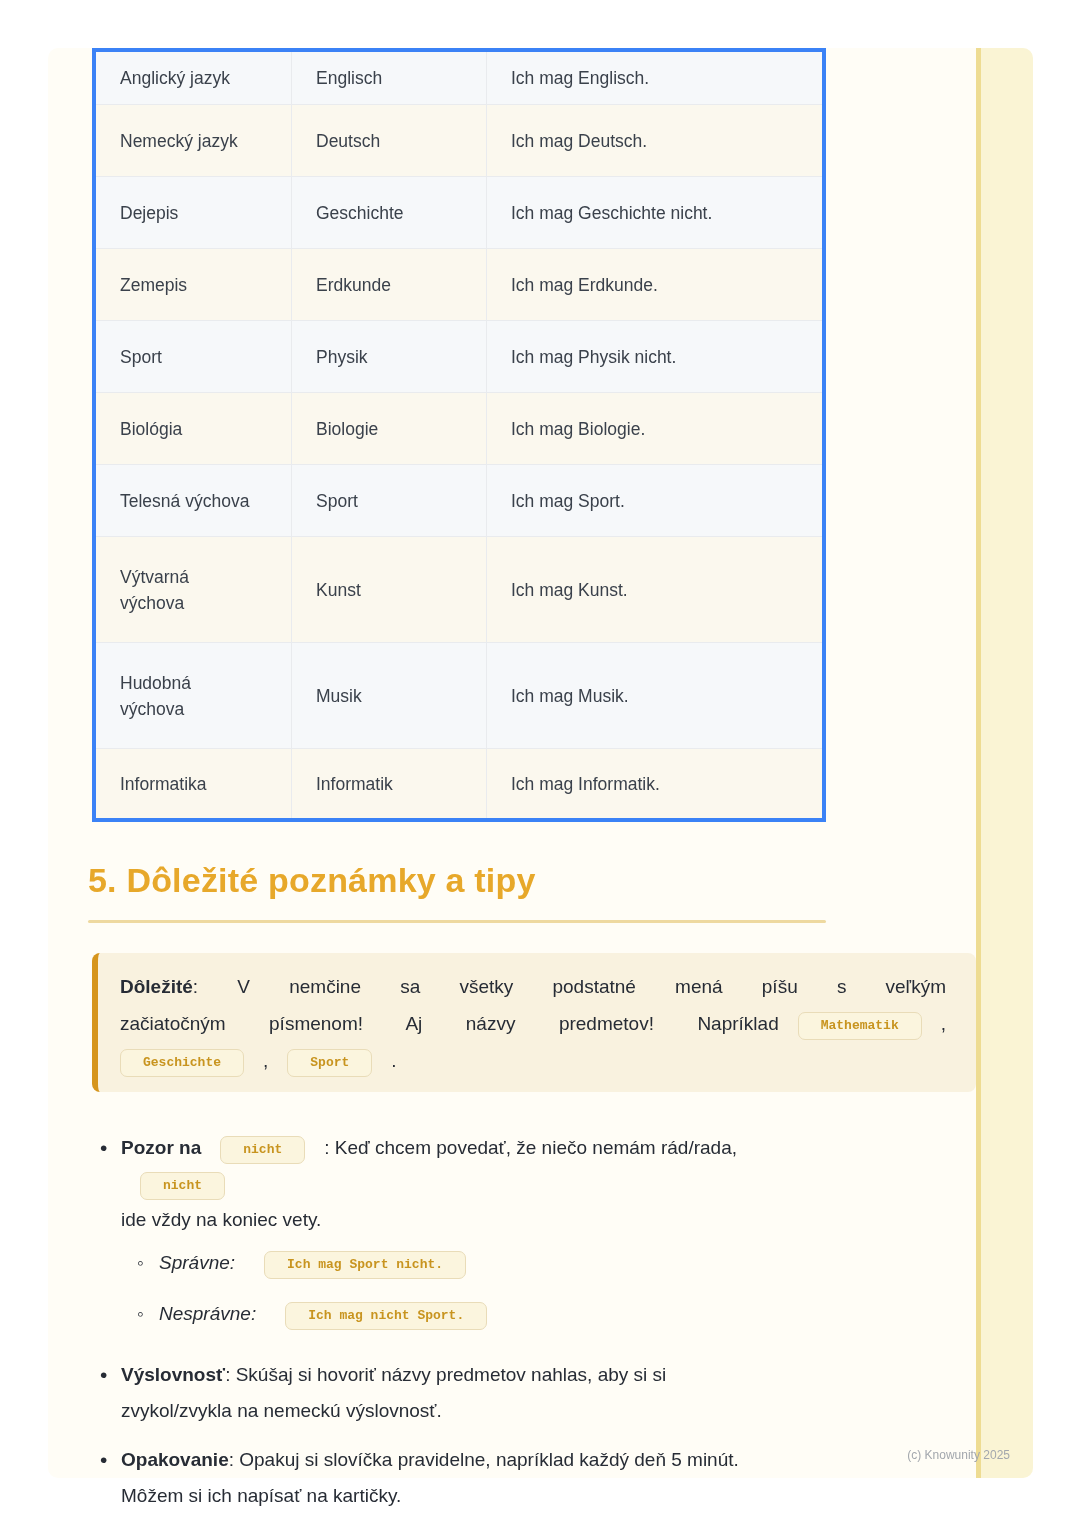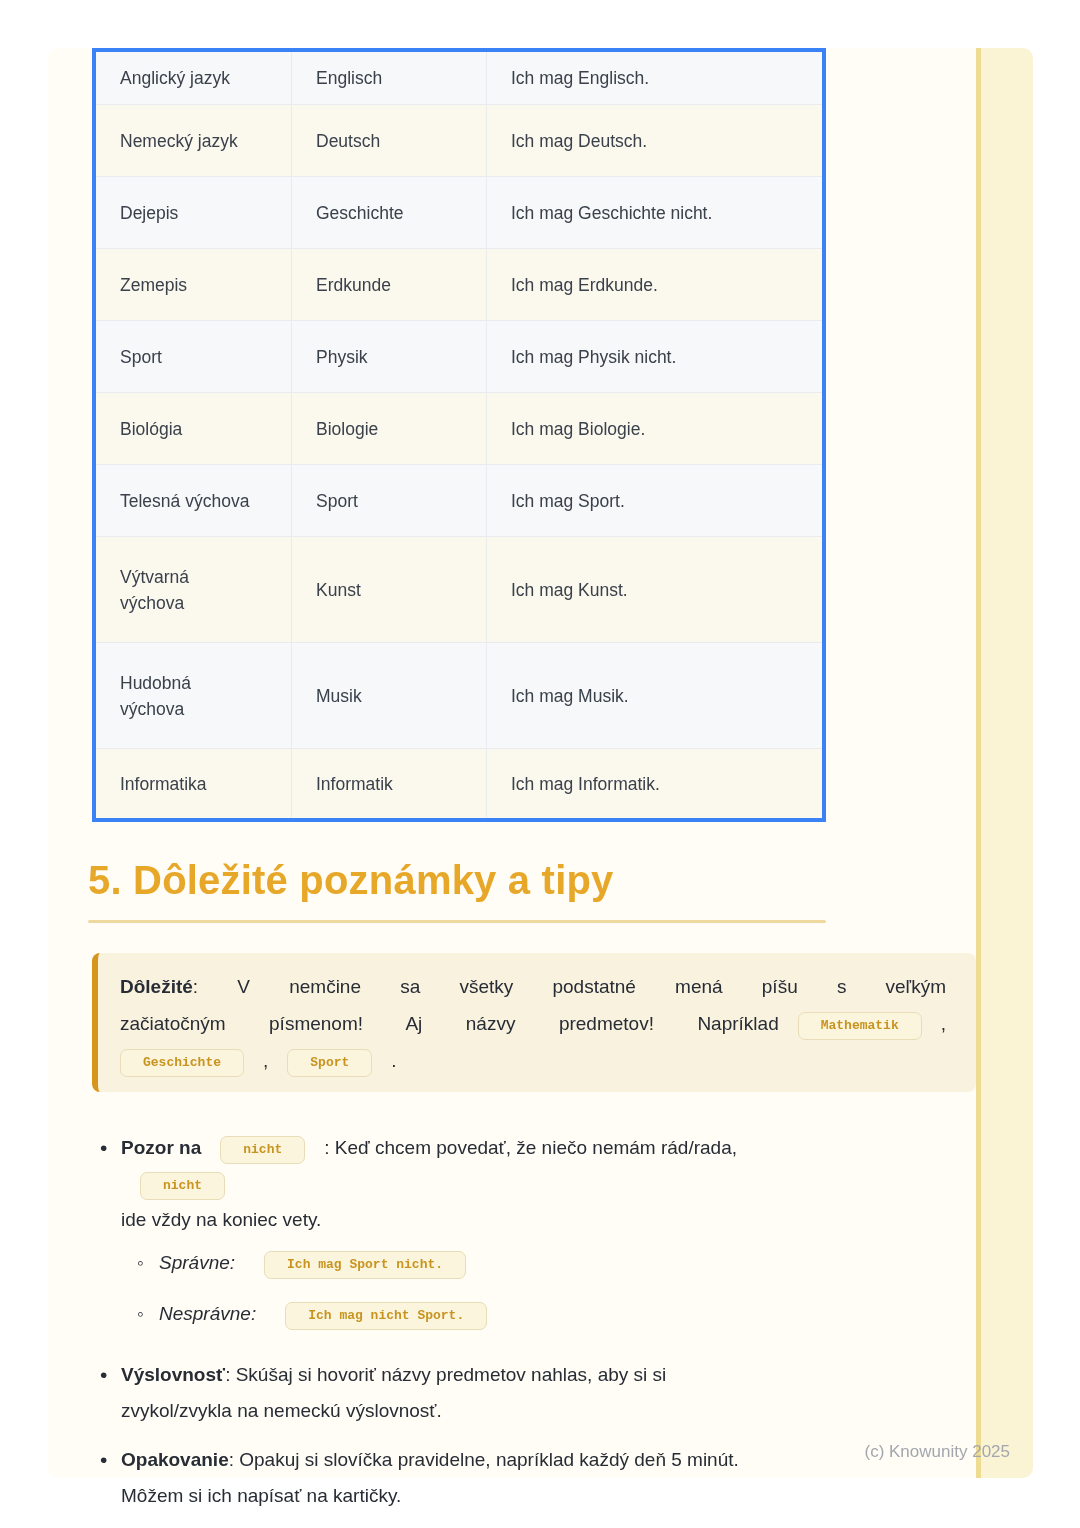--- a/index.html
+++ b/index.html
@@ -35,21 +35,21 @@
     box-sizing:border-box;display:flex;align-items:center;
     padding:10px 14px 10px 24px;font-size:17.5px;line-height:26px;color:#3a414b;
     border-right:1px solid #e9ebee;
   }
   .tc.c1{width:196px;white-space:pre-line;}
   .tc.c2{width:195px;}
   .tc.c3{flex:1;border-right:none;}
   
   .h2{
     position:absolute;left:40px;top:812px;z-index:2;
-    font-size:40px;line-height:41px;font-weight:700;color:#e7a82a;letter-spacing:0.2px;
+    font-size:34px;line-height:41px;font-weight:700;color:#e7a82a;letter-spacing:0.2px;
   }
   .rule{
     position:absolute;left:40px;top:872px;width:738px;height:3px;
     background:#eed9a0;border-radius:2px;z-index:2;
   }
   
   .callout{
     position:absolute;left:44px;top:905px;width:884px;box-sizing:border-box;
     background:#f9f2df;border-left:6px solid #d6951c;border-radius:8px;
     padding:15px 30px 13px 22px;font-size:19px;line-height:37px;color:#272c35;z-index:2;
@@ -70,21 +70,21 @@
   .li{display:flex;margin-bottom:13px;}
   .marker{width:21px;flex:0 0 21px;font-size:21px;line-height:36px;color:#272c35;}
   .licontent{flex:1;}
   .sub{margin:4px 0 0 16px;}
   .subli{display:flex;margin-bottom:9px;line-height:42px;}
   .submarker{width:22px;flex:0 0 22px;font-size:19px;line-height:42px;color:#272c35;}
   .it{font-style:italic;margin-right:10px;}
   
   .footer{
     position:absolute;right:23px;bottom:16px;z-index:3;
-    font-size:17px;color:#a3a7ad;
+    font-size:12px;color:#a3a7ad;
   }
 </style>
 </head>
 <body>
 
 <div class="sheet">
   <div class="band"></div>
 
   <div class="tablewrap">
     <div class="trow odd h-first">

